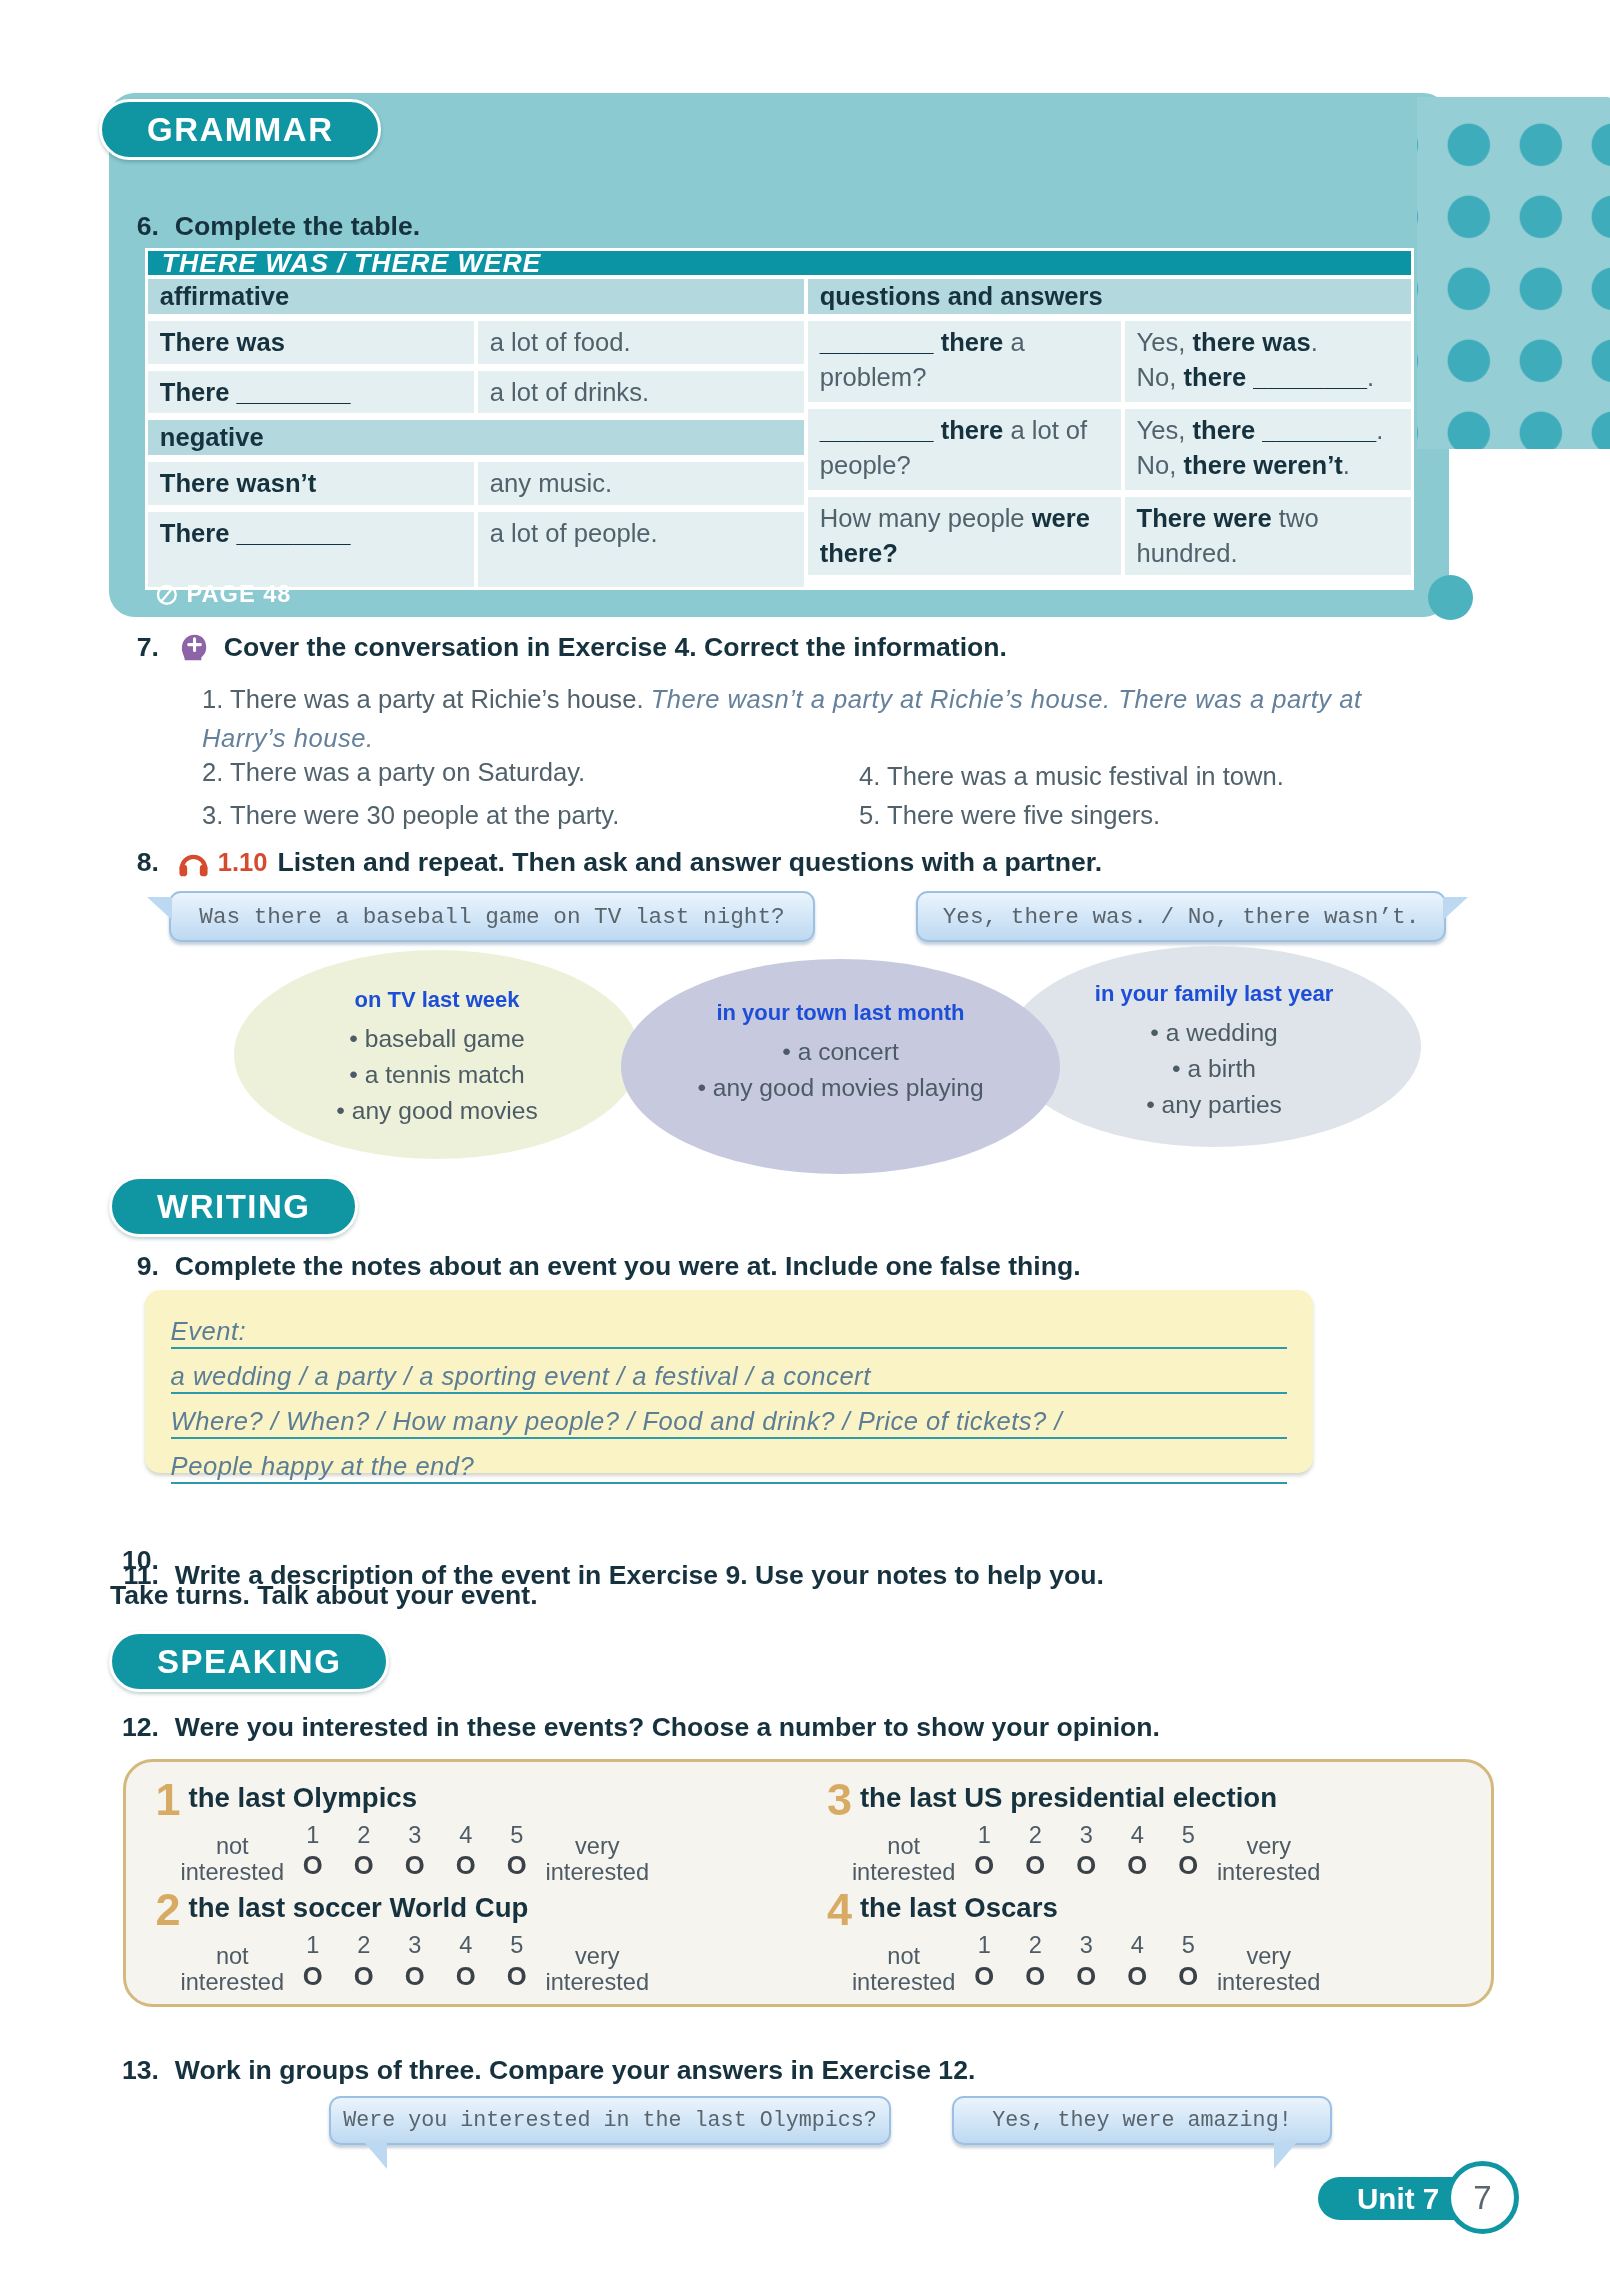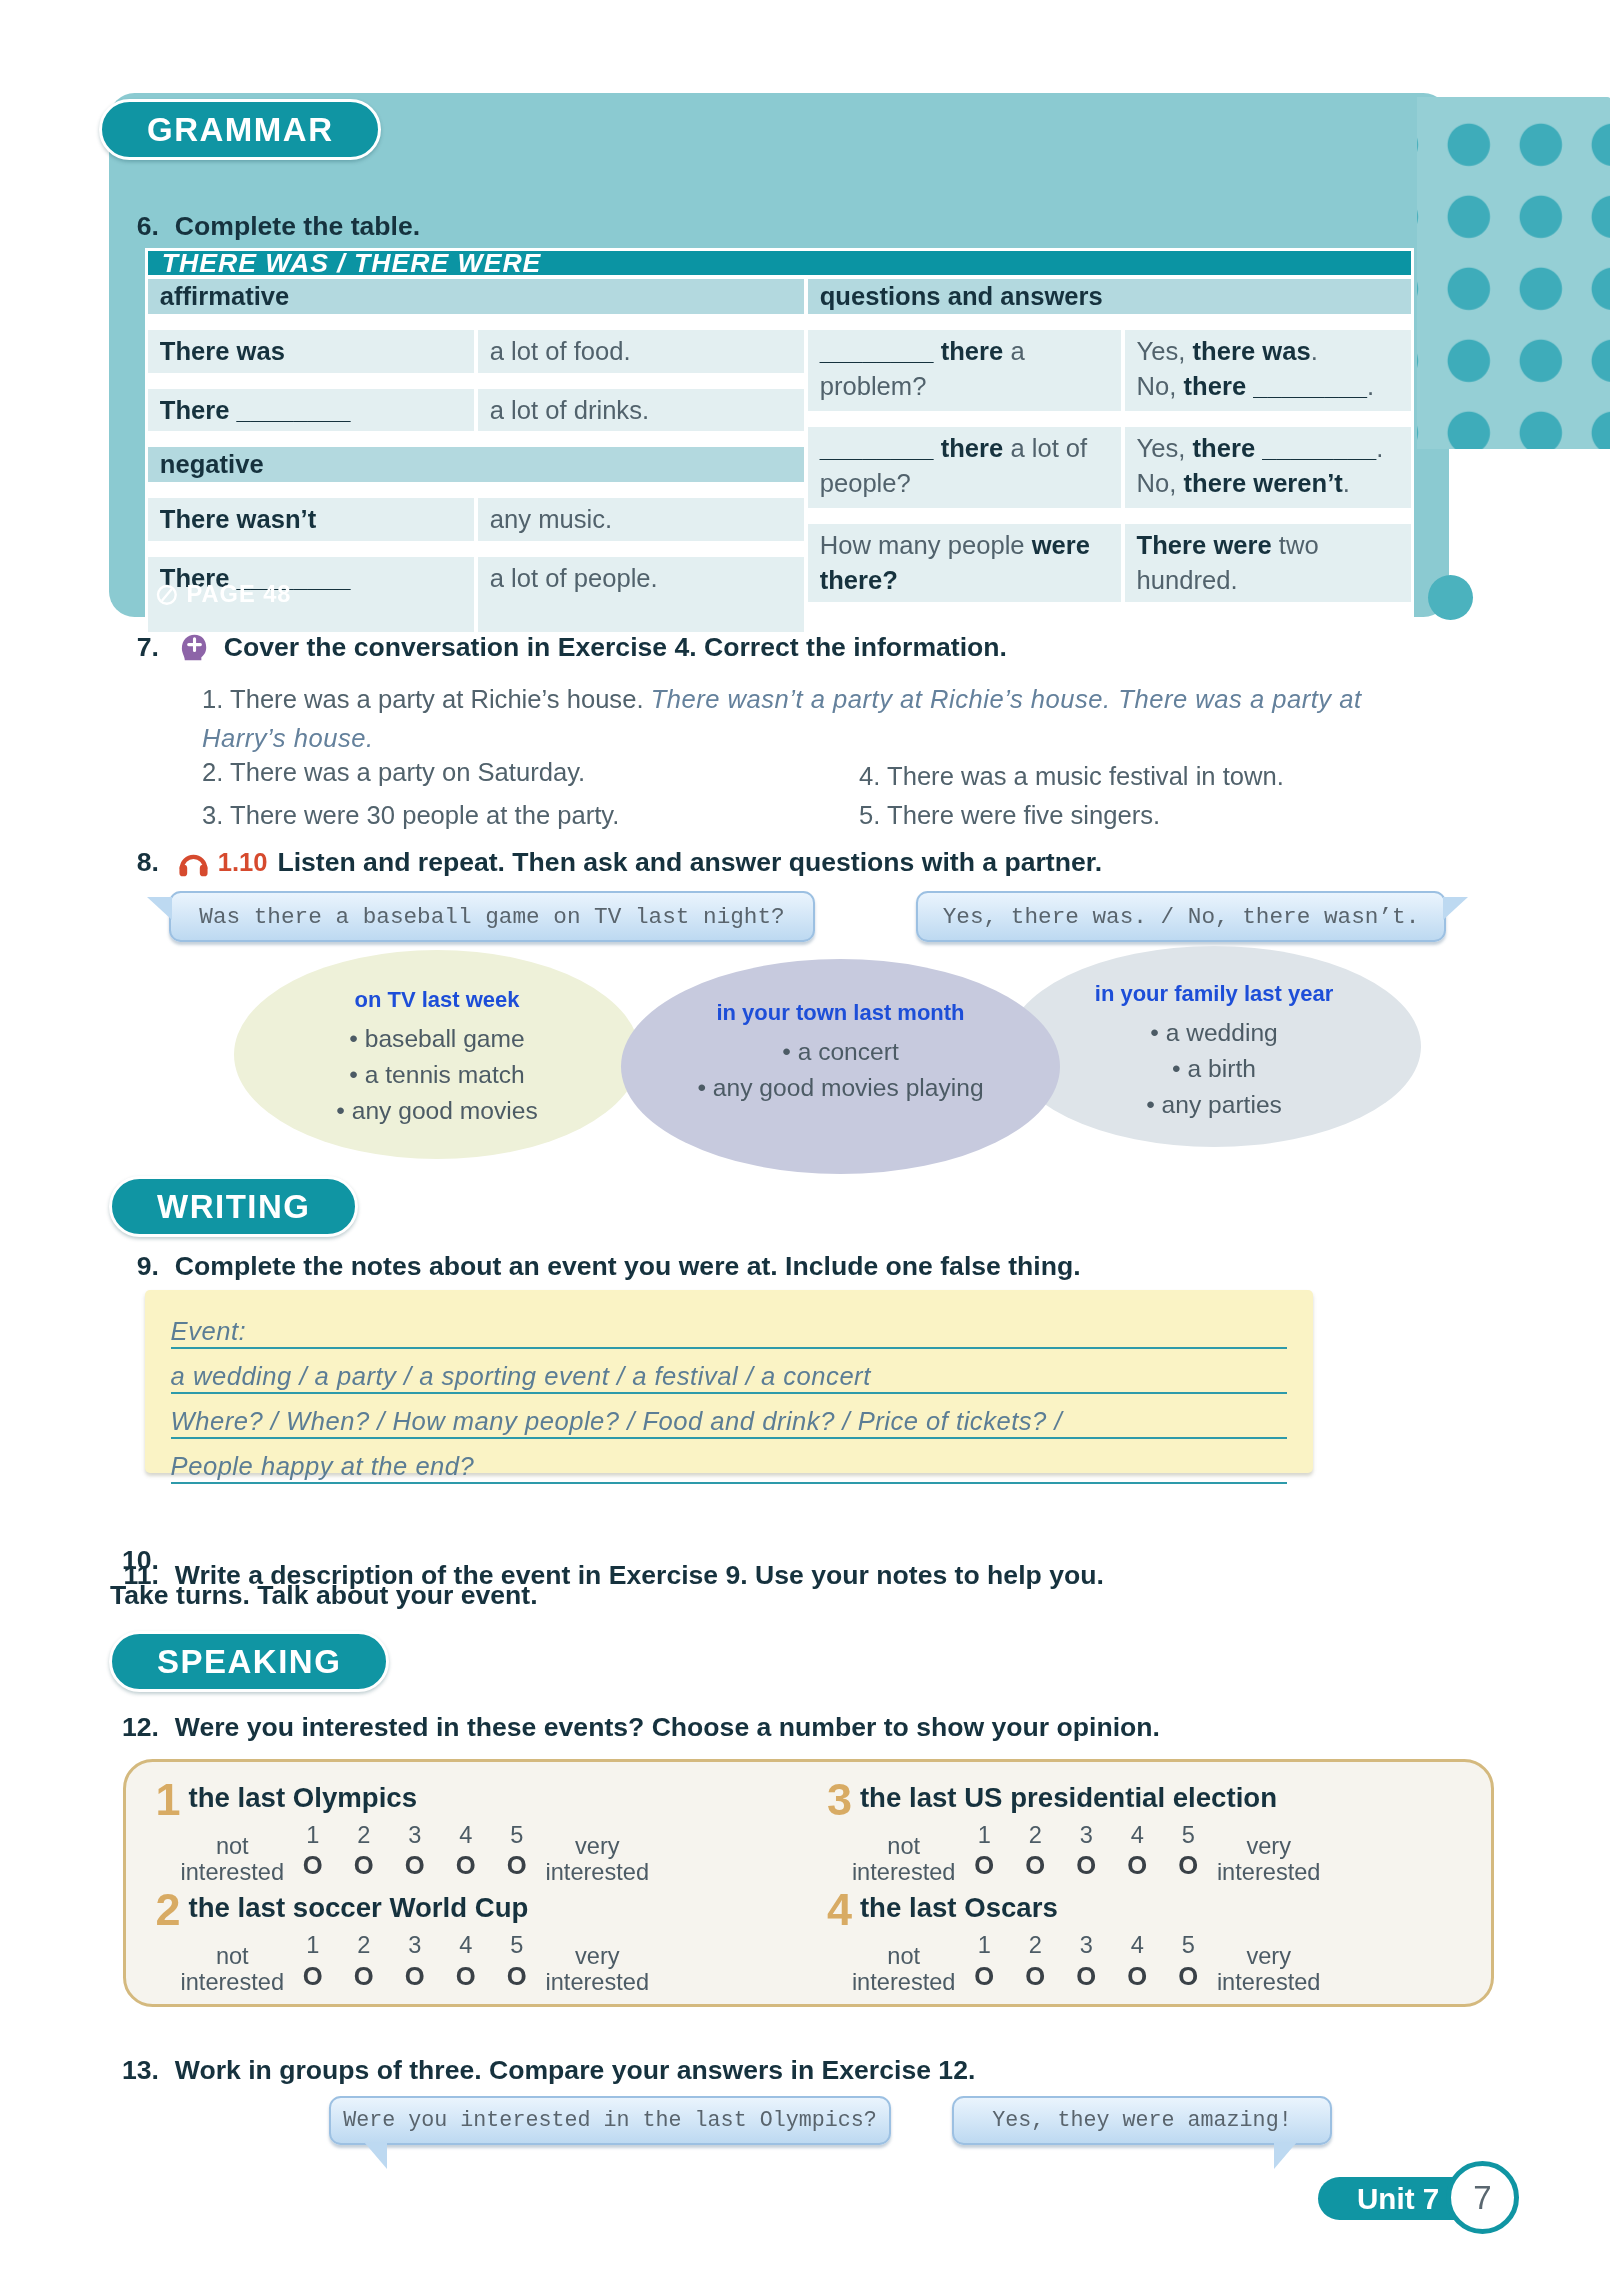--- a/index.html
+++ b/index.html
@@ -27,21 +27,21 @@
   .exnum{width:49px;text-align:right;margin-right:15.8px;font-weight:bold;color:#16323e;font-size:26.6px;line-height:35px;flex:0 0 auto;}
   .extext{font-weight:bold;color:#16323e;font-size:26.6px;line-height:35px;}
   .plain{color:#51626c;font-weight:normal;font-size:25.6px;line-height:39px;}
   .hand{font-style:italic;color:#64819c;letter-spacing:0.5px;}
 
   
   .tbl{left:145px;top:248px;width:1269px;background:#ffffff;padding:3px;box-sizing:border-box;}
   .tbl-title{height:24px;background:#0b94a3;color:#ffffff;font-style:italic;font-weight:bold;
              font-size:26.6px;letter-spacing:1px;display:flex;align-items:center;padding-left:13.8px;}
   .tbl-body{display:flex;gap:3.9px;margin-top:3.9px;}
-  .tgrp{display:flex;flex-direction:column;gap:16px;}
+  .tgrp{display:flex;flex-direction:column;gap:7px;}
   .tgrp-left{width:656px;flex:0 0 auto;}
   .tgrp-right{flex:1;}
   .thead{min-height:35px;background:#b3d9df;color:#16323e;font-weight:bold;font-size:25.6px;
          display:flex;align-items:center;padding-left:11.8px;}
   .trow{display:flex;gap:3.9px;}
   .tcell{background:#e3eff1;padding:3.9px 11.8px;font-size:25.6px;color:#51626c;line-height:35px;box-sizing:border-box;}
   .c-half{flex:1 1 0;}
   .q-cell{width:313px;flex:0 0 auto;}
   .a-cell{flex:1;}
   .h40{min-height:39px;} .h76{min-height:75px;} .h82{min-height:81px;}
@@ -71,21 +71,21 @@
 
   
   .oval{border-radius:50%;text-align:center;box-sizing:border-box;}
   .oval1{left:234px;top:950px;width:406px;height:209px;background:#eef1d9;padding-top:37px;z-index:1;}
   .oval2{left:621px;top:959px;width:439px;height:215px;background:#c7cade;padding-top:41px;z-index:3;}
   .oval3{left:1007px;top:946px;width:414px;height:201px;background:#dee4e9;padding-top:35px;z-index:2;}
   .oval-title{font-weight:bold;color:#1d4ed8;font-size:22px;margin-bottom:7.9px;}
   .oval-item{color:#4c5b65;font-size:24.6px;line-height:36px;}
 
   
-  .ybox{left:145px;top:1290px;width:1168px;height:183px;background:#faf3c5;border-radius:5px;
+  .ybox{left:145px;top:1290px;width:1168px;height:183px;background:#faf3c5;border-radius:15px;
         box-shadow:0 3px 3.9px rgba(120,120,90,.3);padding:13.8px 25.6px 0 25.6px;box-sizing:border-box;}
   .note-line{height:42px;border-bottom:2px solid #2d9aaa;display:flex;align-items:flex-end;
              padding-bottom:1px;font-size:25.6px;font-style:italic;color:#5b7d95;letter-spacing:0.5px;}
 
   
   .rbox{left:123px;top:1759px;width:1371px;height:248px;background:#f6f4ee;border:3px solid #d4b97e;
         border-radius:29.6px;box-sizing:border-box;}
   .ritem{position:absolute;width:611px;}
   .ritem-head{display:flex;align-items:flex-start;}
   .rnum{font-size:45px;line-height:43px;font-weight:bold;color:#d8ab64;margin-right:7.9px;}

